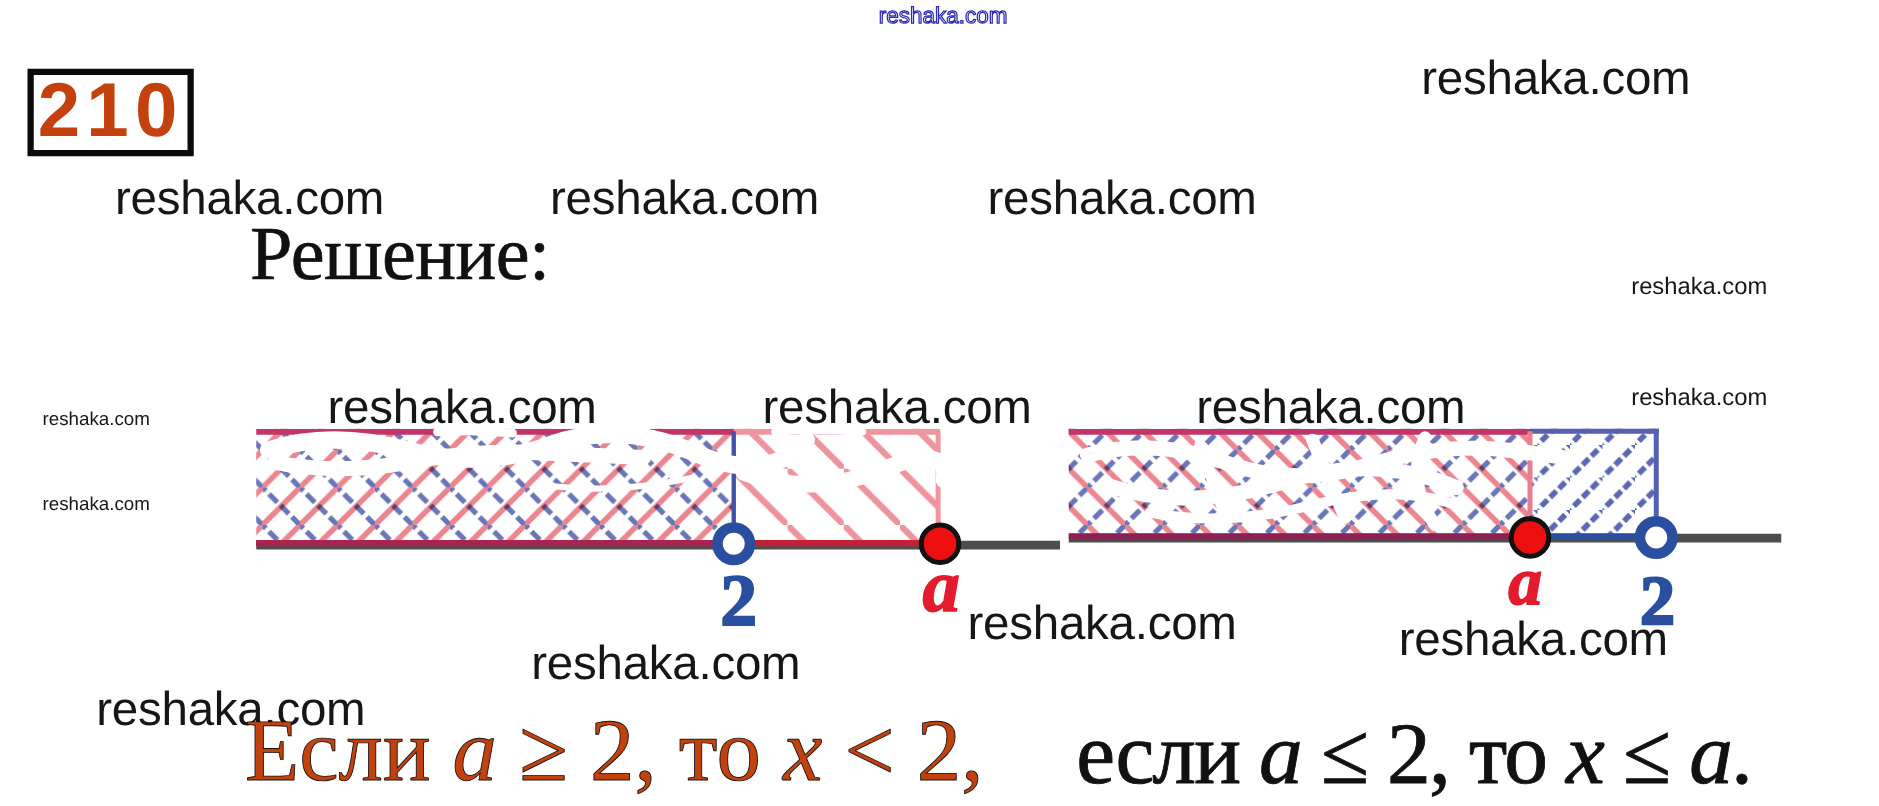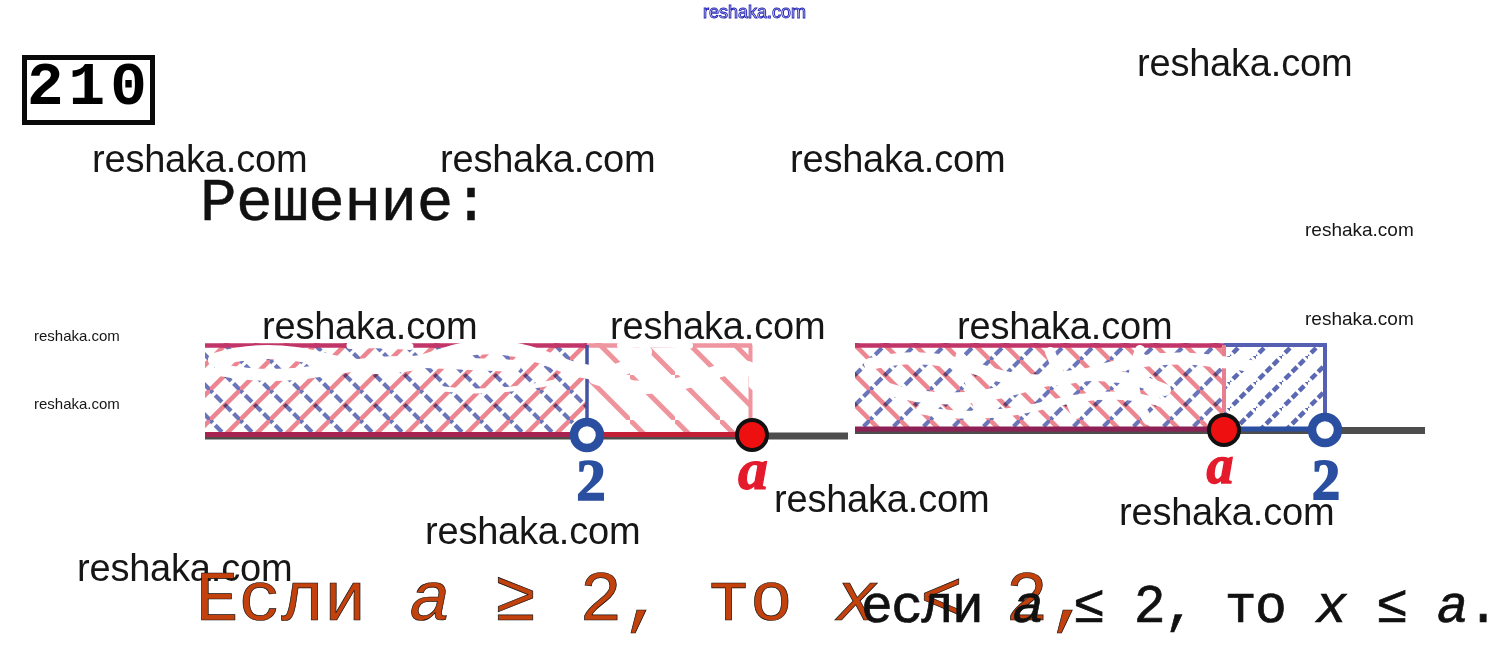--- a/index.html
+++ b/index.html
@@ -1,26 +1,26 @@
 <!DOCTYPE html>
 <html><head>
 <meta charset="utf-8">
 <style>
   html,body{margin:0;padding:0;background:#ffffff;}
   #page{position:relative;width:1503px;height:645px;background:#ffffff;overflow:hidden;
         font-family:"Liberation Sans",sans-serif;}
   .wm{position:absolute;color:#161616;font-family:"Liberation Sans",sans-serif;line-height:1;white-space:nowrap;}
-  .serif{font-family:Liberation Mono, monospace;text-align:right;}
+  .serif{font-family:Liberation Serif, serif;text-align:right;}
 </style>
 </head>
 <body>
 <div id="page">
 
   <div style="position:absolute;left:22px;top:55px;width:123px;height:60px;border:5px solid #0a0a0a;
-              font-family:Liberation Mono, monospace;font-weight:bold;font-size:61px;color:#000000;
+              font-family:Liberation Sans, sans-serif;font-weight:bold;font-size:61px;color:#c2410c;
               text-align:center;line-height:56px;letter-spacing:5px;">210</div>
 
   <div class="wm" style="left:703px;top:3px;font-size:18px;color:#ffffff;-webkit-text-stroke:1px #2a2ab8;">reshaka.com</div>
 
   <div class="wm" style="left:1137px;top:44px;font-size:38px;letter-spacing:-0.2px;">reshaka.com</div>
   <div class="wm" style="left:92px;top:140px;font-size:38px;letter-spacing:-0.2px;">reshaka.com</div>
   <div class="wm" style="left:440px;top:140px;font-size:38px;letter-spacing:-0.2px;">reshaka.com</div>
   <div class="wm" style="left:790px;top:140px;font-size:38px;letter-spacing:-0.2px;">reshaka.com</div>
   <div class="wm" style="left:1305px;top:220px;font-size:19px;">reshaka.com</div>
   <div class="wm" style="left:34px;top:328px;font-size:15px;">reshaka.com</div>
@@ -102,15 +102,15 @@
     <line x1="15" y1="100.5" x2="585" y2="100.5" stroke="#4d4d4d" stroke-width="7"></line>
     <line x1="15" y1="99" x2="384" y2="99" stroke="#8c2156" stroke-width="5"></line>
     <line x1="384" y1="99" x2="485" y2="99" stroke="#2a4fa0" stroke-width="5"></line>
     <circle cx="384" cy="100" r="15" fill="#ee1010" stroke="#111111" stroke-width="4"></circle>
     <circle cx="485" cy="100" r="13" fill="#ffffff" stroke="#2a4fa0" stroke-width="8.5"></circle>
     <text x="380" y="153" text-anchor="middle" font-family="Liberation Serif" font-weight="bold" font-style="italic" font-size="54" fill="#e41b2c" stroke="#e41b2c" stroke-width="1.4" paint-order="stroke">a</text>
     <text x="486" y="169" text-anchor="middle" font-family="Liberation Serif" font-weight="bold" font-size="56" fill="#2a4fa0" stroke="#2a4fa0" stroke-width="2" paint-order="stroke">2</text>
   </svg>
 
   <div class="serif" style="position:absolute;left:196px;top:566px;font-size:71px;line-height:1;color:#c2410c;-webkit-text-stroke:0.7px #111;">Если <i>a</i> ≥ 2, то <i>x</i> &lt; 2,</div>
-  <div class="serif" style="position:absolute;left:861px;top:582px;font-size:53px;letter-spacing:-1.5px;line-height:1;color:#111;-webkit-text-stroke:0.7px #111;">если <i>a</i> ≤ 2, то <i>x</i> ≤ <i>a</i>.</div>
+  <div class="serif" style="position:absolute;left:861px;top:569px;font-size:70px;letter-spacing:-1.5px;line-height:1;color:#111;-webkit-text-stroke:0.7px #111;">если <i>a</i> ≤ 2, то <i>x</i> ≤ <i>a</i>.</div>
 
 </div>
 
 </body></html>

